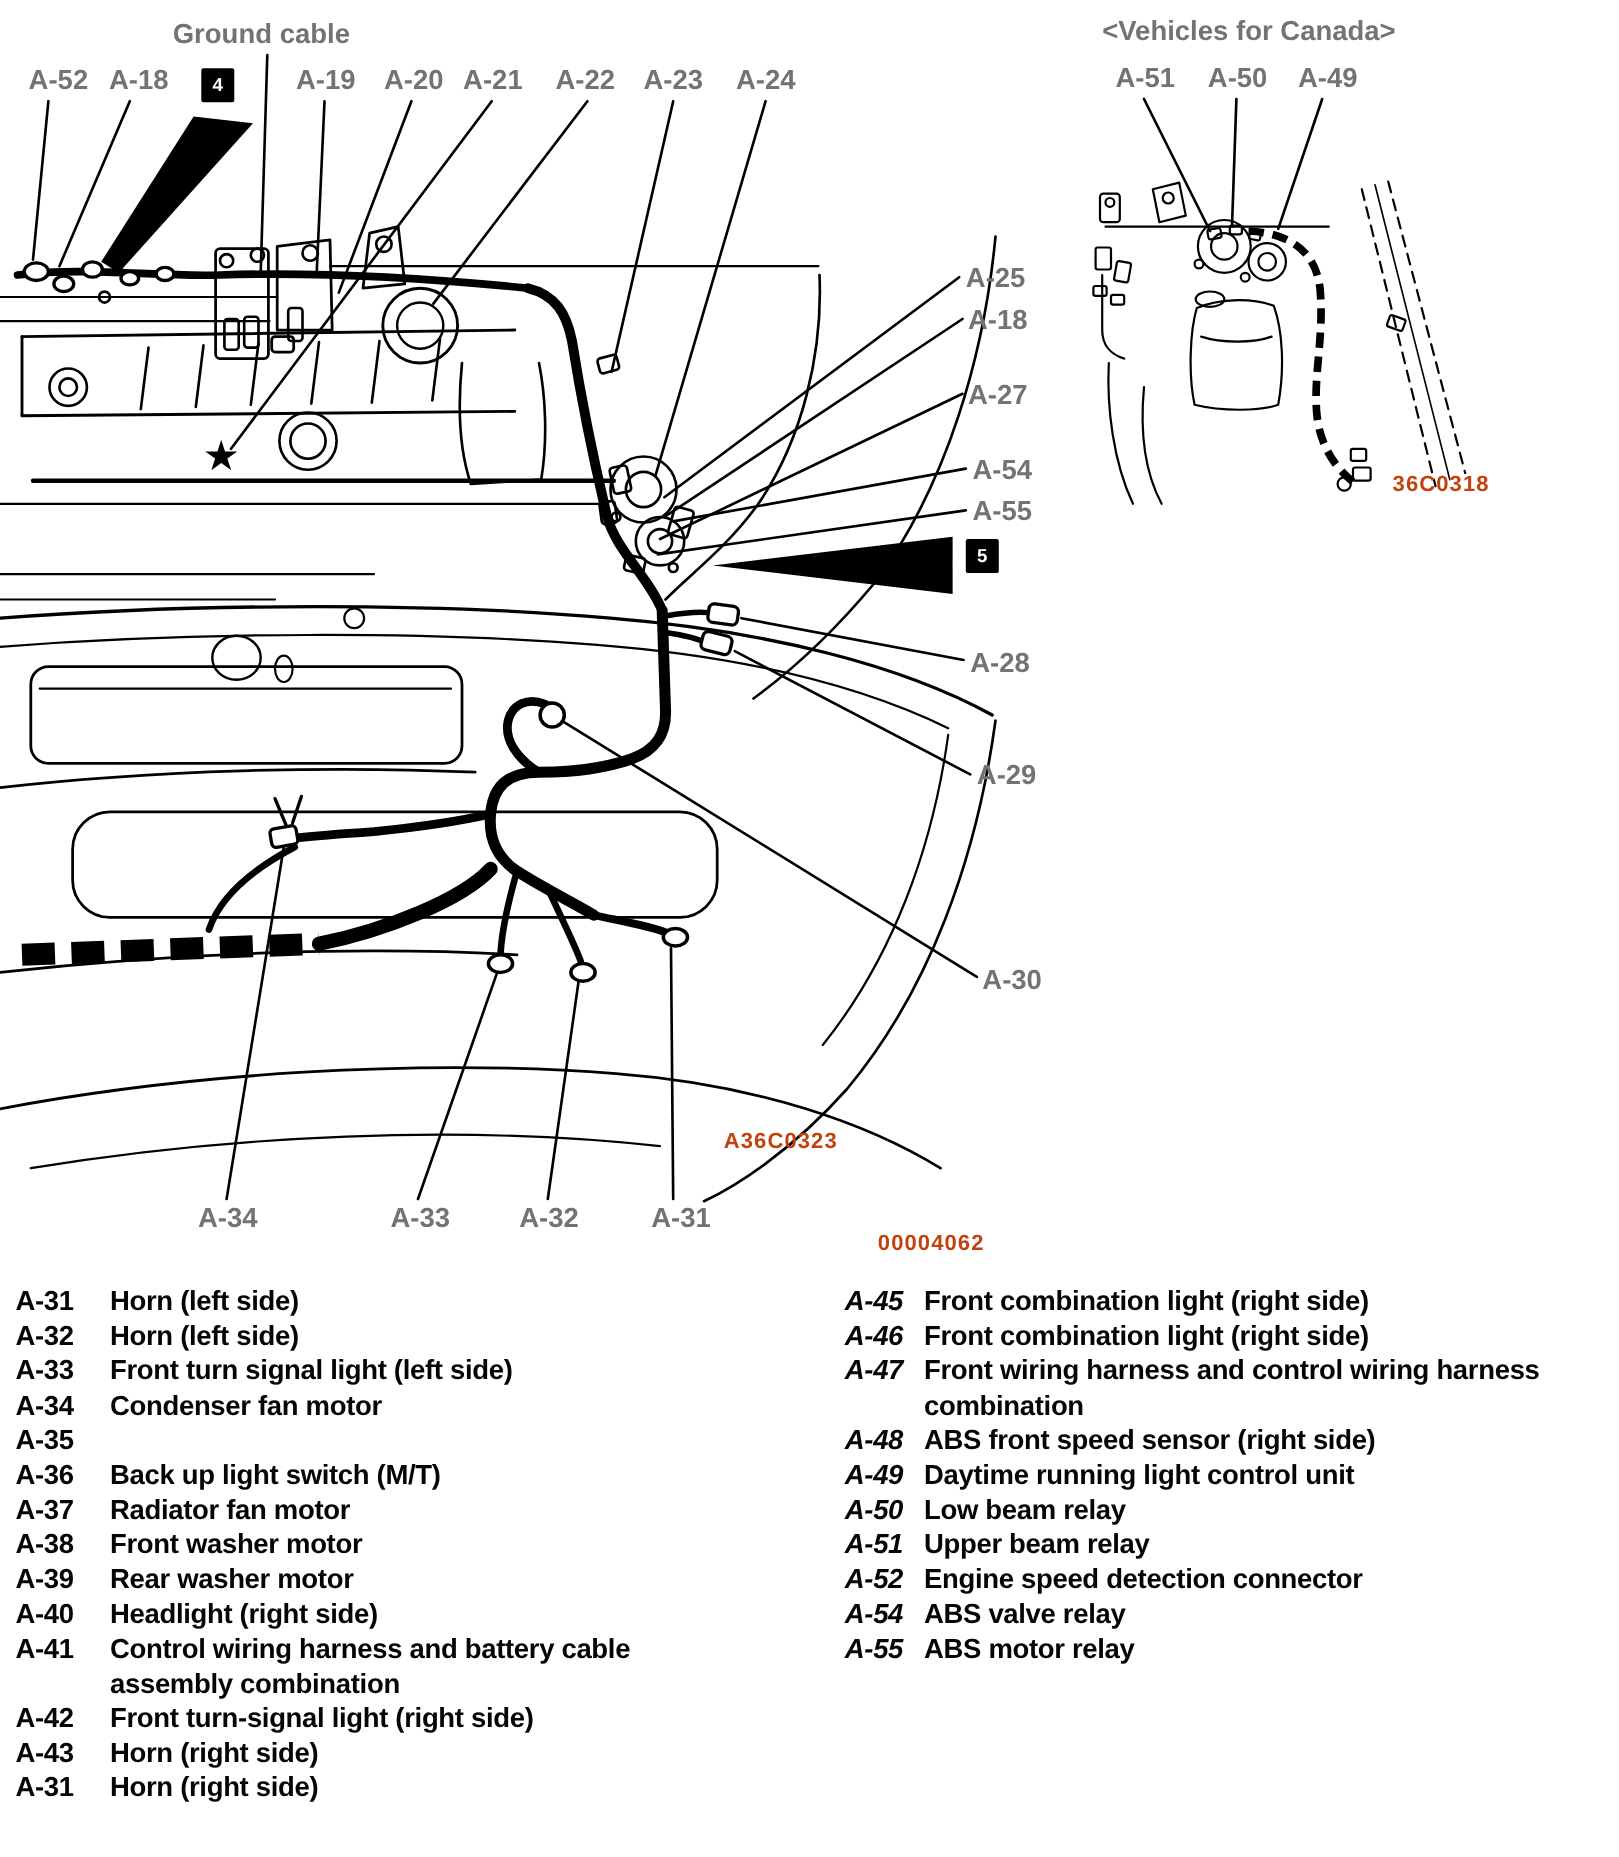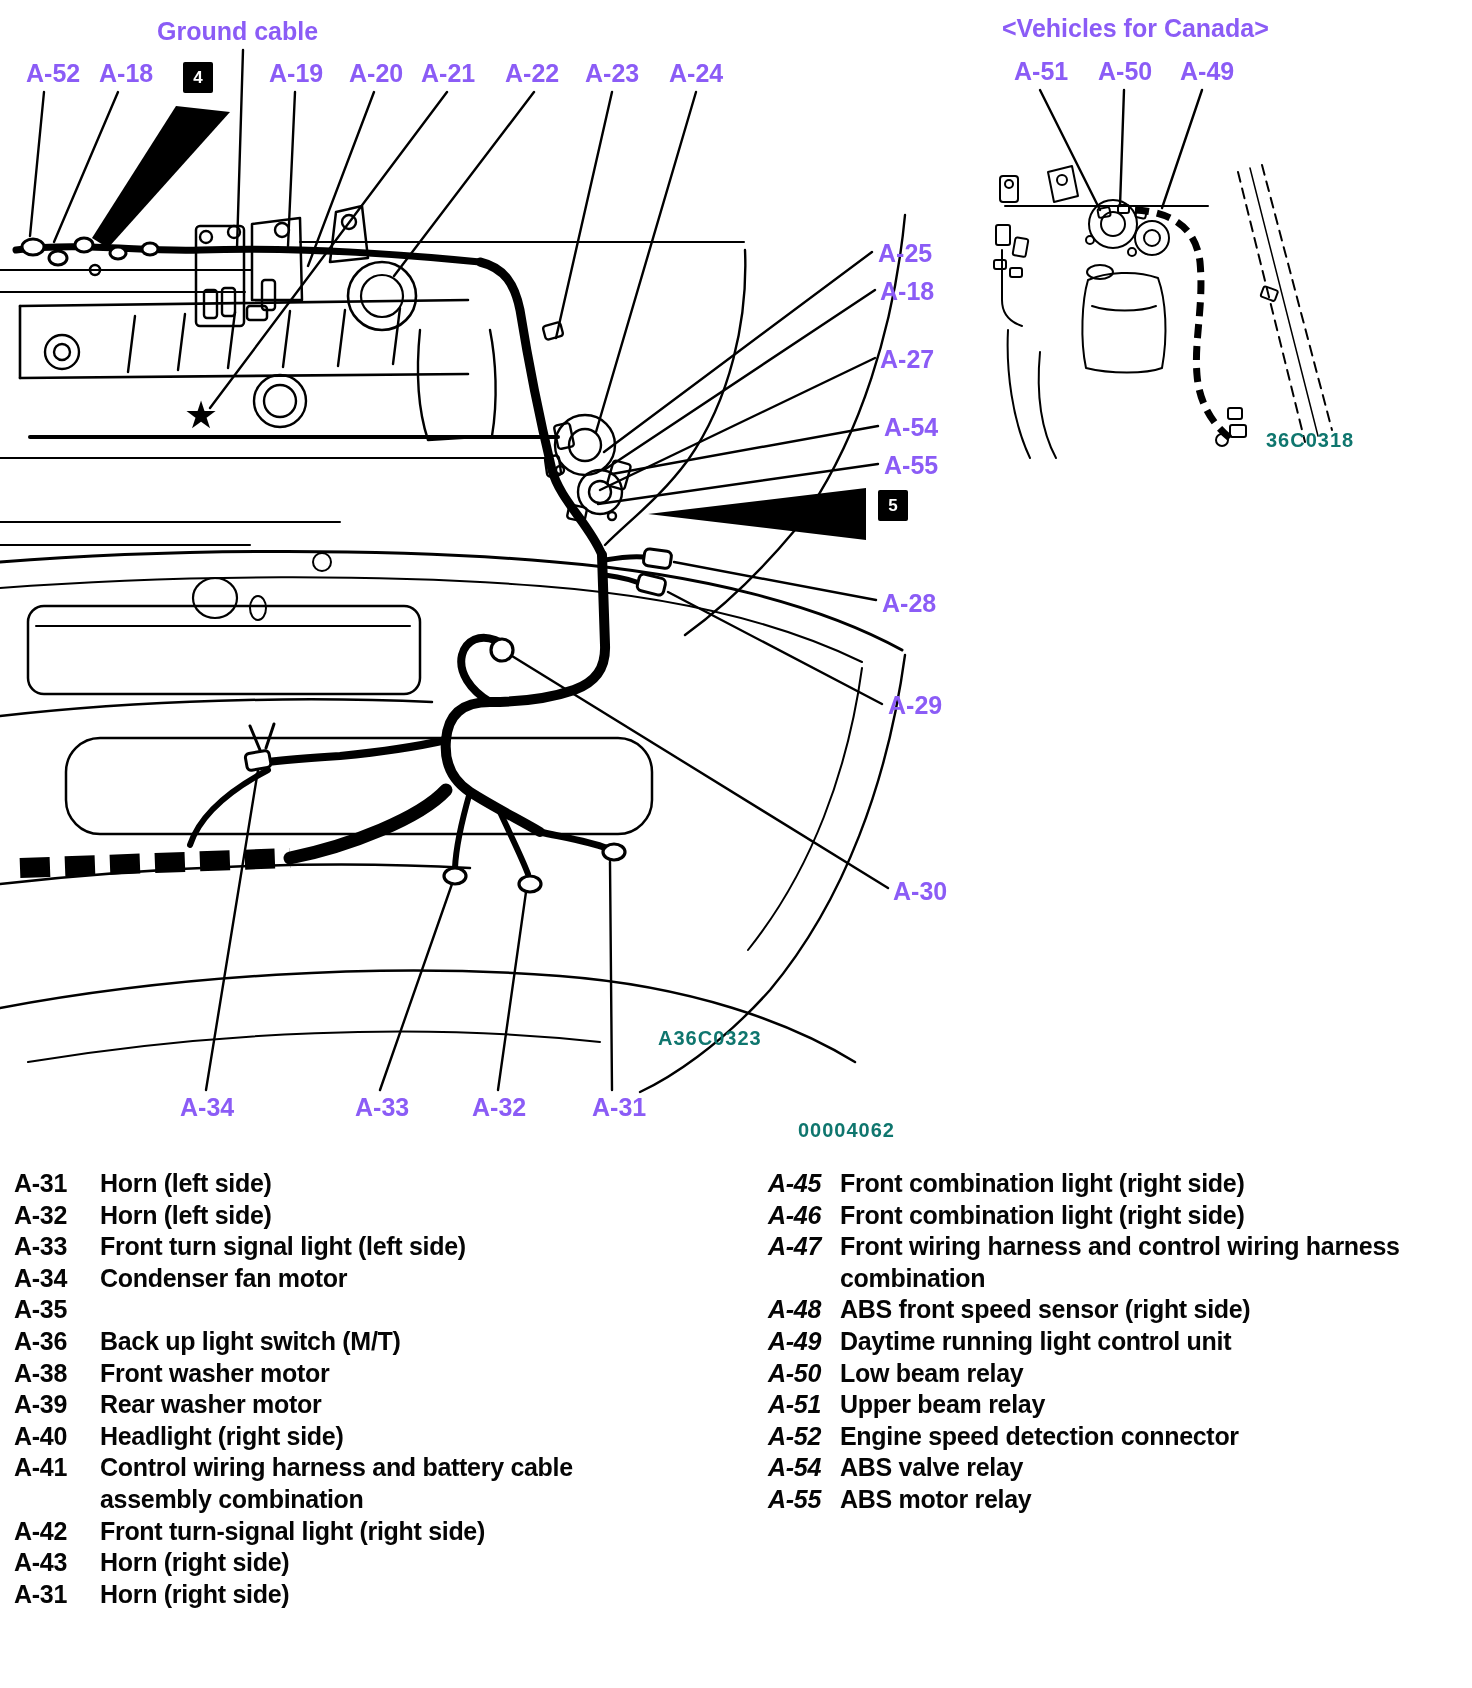--- a/index.html
+++ b/index.html
@@ -1,22 +1,22 @@
 <!DOCTYPE html>
 <html><head>
 <meta charset="utf-8">
 <style>
   html,body{margin:0;padding:0;background:#fff;}
   .canvas{position:relative;width:1472px;height:1688px;background:#fff;overflow:hidden;
           font-family:"Liberation Sans",sans-serif;color:#000;}
   .art{position:absolute;left:0;top:0;z-index:1;}
   .callout{position:absolute;z-index:3;font:700 25px/1.05 "Liberation Sans",sans-serif;
-           white-space:nowrap;color:#8b5cf6;}
+           white-space:nowrap;color:#737373;}
   .figcode{position:absolute;z-index:3;font:700 20px/1 "Liberation Sans",sans-serif;
-           letter-spacing:1px;color:#0f766e;}
+           letter-spacing:1px;color:#c2410c;}
   .numbox{position:absolute;z-index:3;width:30px;height:31px;background:#000;color:#fff;
           display:flex;align-items:center;justify-content:center;
           font:700 17px "Liberation Sans",sans-serif;border-radius:2px;}
   .star{position:absolute;z-index:3;font-size:38px;line-height:1;color:#000;}
   .legend-col{position:absolute;z-index:3;font:700 25px/31.6px "Liberation Sans",sans-serif;
               letter-spacing:-0.3px;color:#050505;}
   .legend-row{display:flex;align-items:flex-start;}
   .legend-code{flex:0 0 86px;}
   .legend-col.right .legend-code{flex:0 0 72px;font-style:italic;}
   .legend-desc{max-width:560px;}
@@ -264,20 +264,24 @@
         <span class="legend-desc">Condenser fan motor</span>
       </div>
       <div class="legend-row">
         <span class="legend-code">A-35</span>
       </div>
       <div class="legend-row">
         <span class="legend-code">A-36</span>
         <span class="legend-desc">Back up light switch (M/T)</span>
       </div>
       <div class="legend-row">
+        <span class="legend-code">A-37</span>
+        <span class="legend-desc">Radiator fan motor</span>
+      </div>
+      <div class="legend-row">
         <span class="legend-code">A-38</span>
         <span class="legend-desc">Front washer motor</span>
       </div>
       <div class="legend-row">
         <span class="legend-code">A-39</span>
         <span class="legend-desc">Rear washer motor</span>
       </div>
       <div class="legend-row">
         <span class="legend-code">A-40</span>
         <span class="legend-desc">Headlight (right side)</span>

